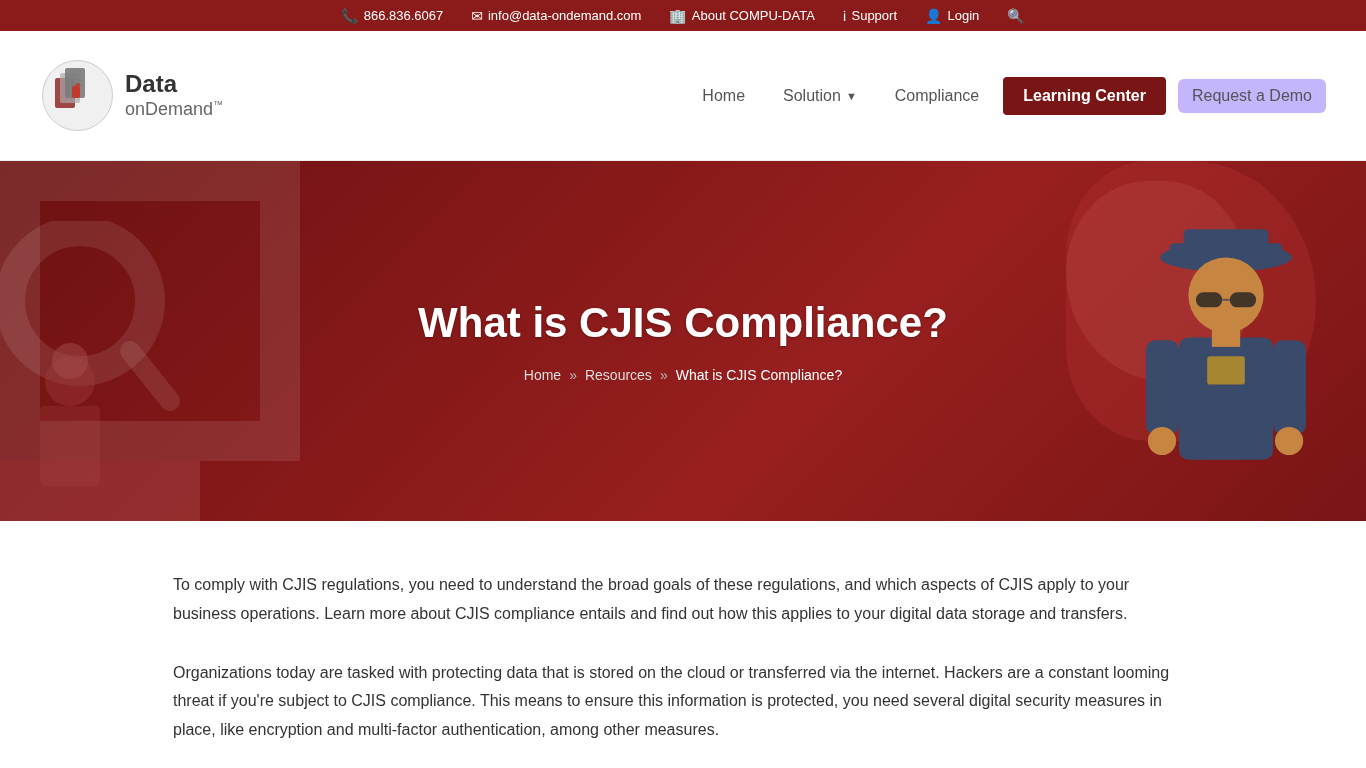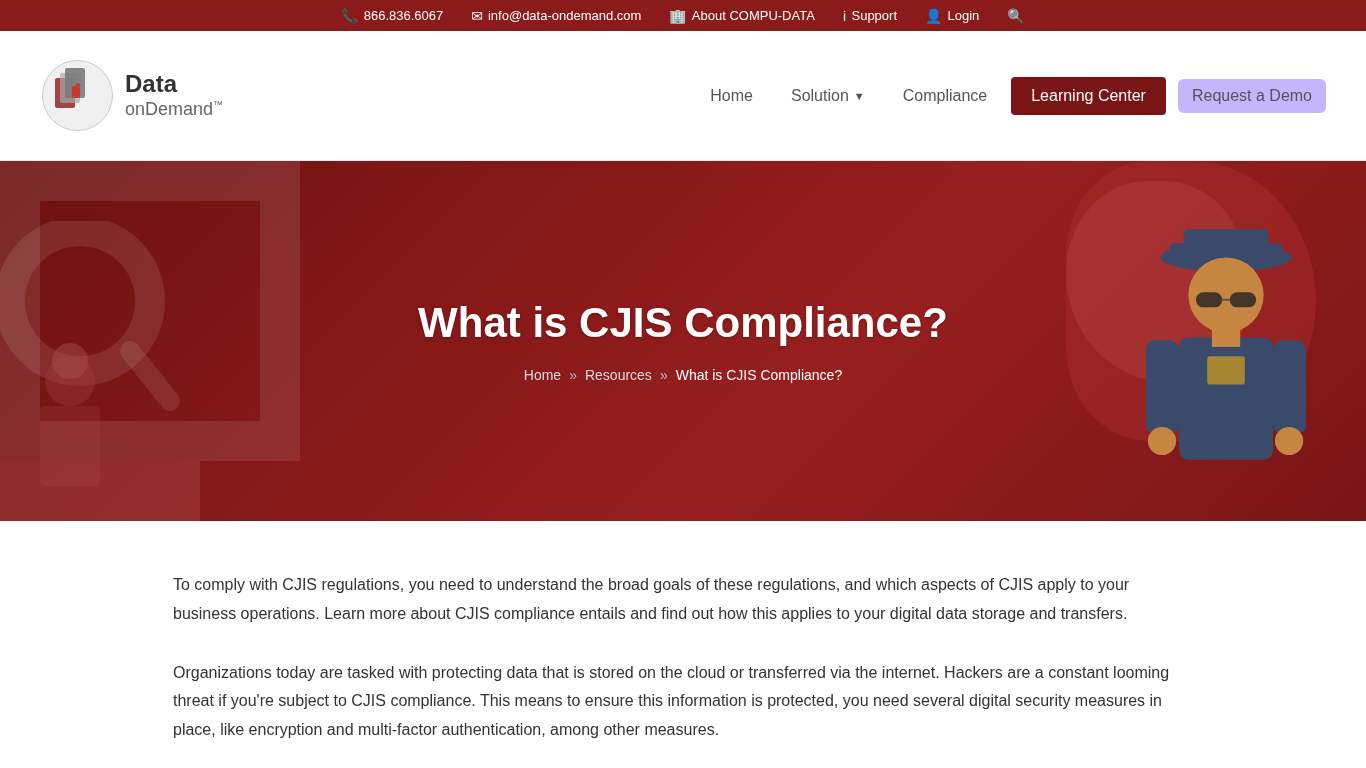--- a/index.html
+++ b/index.html
@@ -77,21 +77,21 @@
       padding: 8px 14px;
       display: flex;
       align-items: center;
       gap: 5px;
     }
     .nav-links .active-nav {
       background-color: #7a1515;
       color: #fff;
       border-radius: 4px;
       padding: 10px 20px;
-      font-weight: normal;
+      font-weight: bold;
       justify-content: flex-end;
     }
     .nav-links .dropdown-arrow { font-size: 11px; }
 
     .request-demo-btn {
       background-color: #c4b5fd;
       color: #fff;
       padding: 14px 28px;
       border-radius: 6px;
       font-size: 16px;

